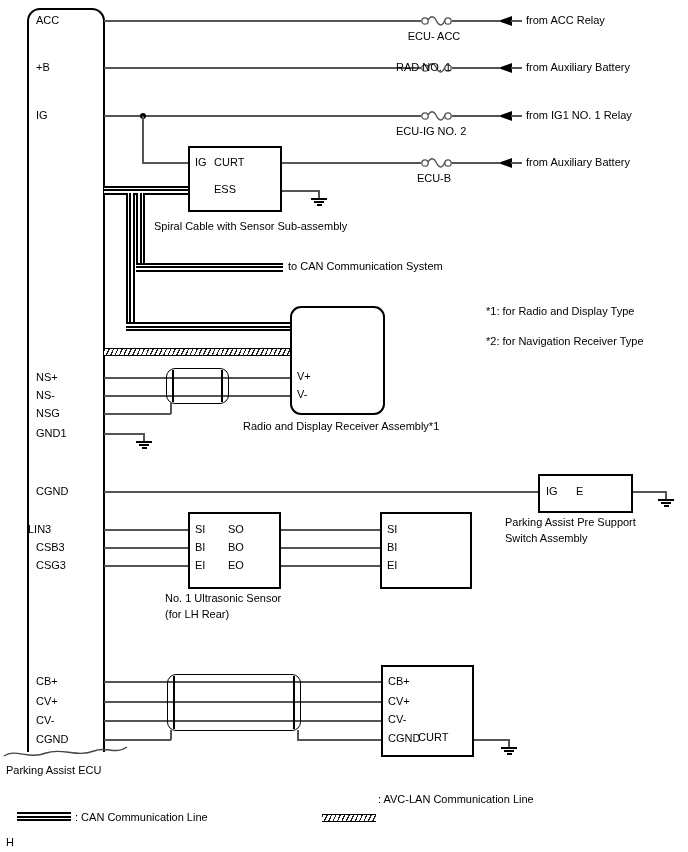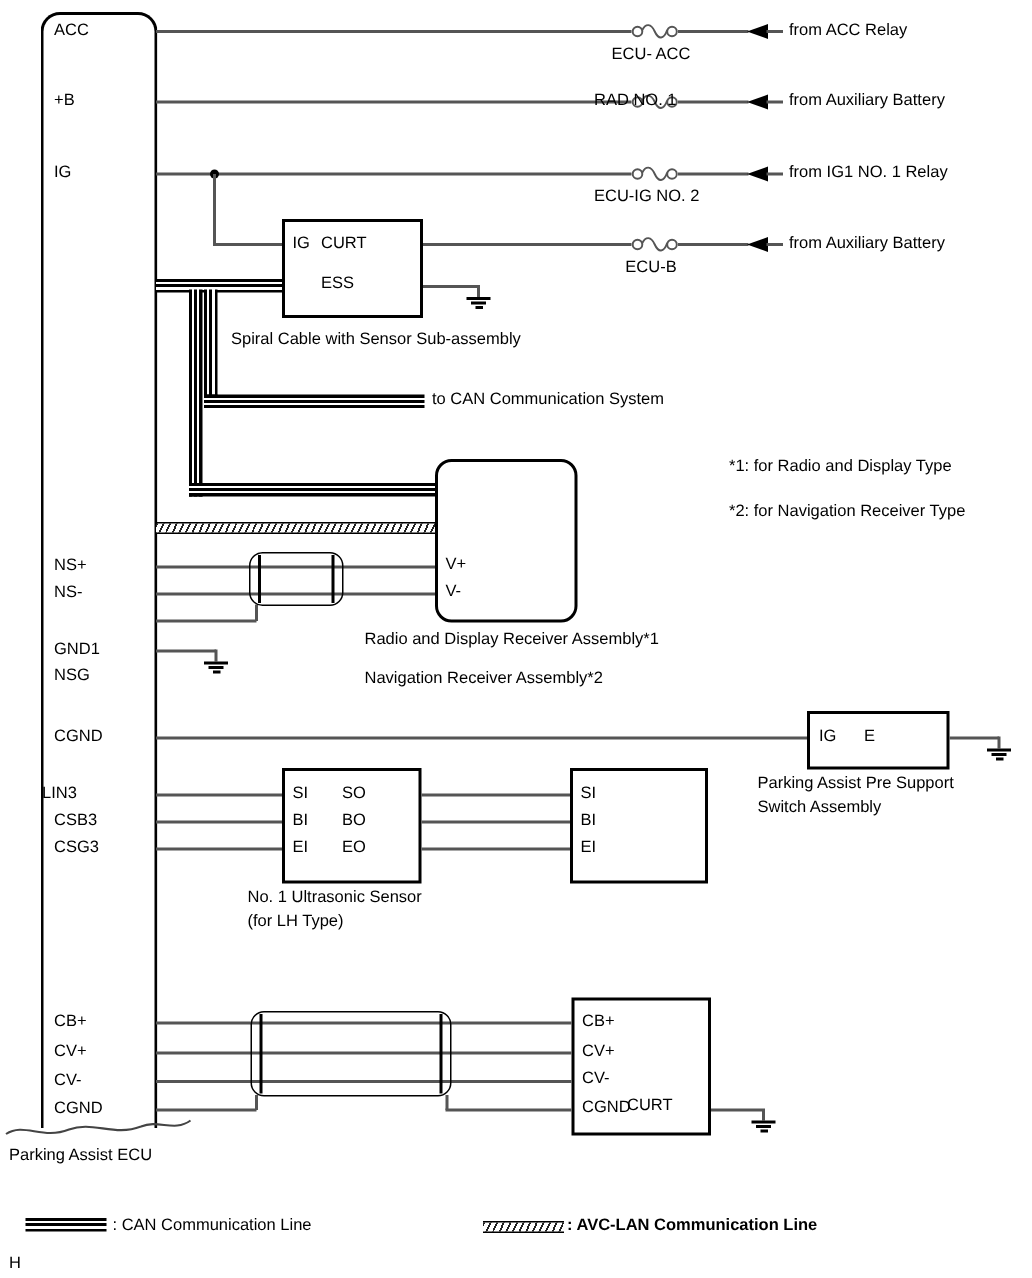--- a/index.html
+++ b/index.html
@@ -44,21 +44,21 @@
   <svg style="left:0;top:740px" width="132" height="26" viewBox="0 0 132 26">
     <path d="M 4 16 C 16 8, 28 20, 46 13 C 62 7, 76 18, 94 11 C 106 6, 116 15, 127 7" fill="none" stroke="#444" stroke-width="1.4"></path>
   </svg>
   <div class="lbl" style="left:6px;top:763px;">Parking Assist ECU</div>
 
   <div class="lbl r" style="left:36px;top:13px;width:63px;">ACC</div>
   <div class="lbl r" style="left:36px;top:60px;width:63px;">+B</div>
   <div class="lbl r" style="left:36px;top:108px;width:63px;">IG</div>
   <div class="lbl r" style="left:36px;top:370px;width:63px;">NS+</div>
   <div class="lbl r" style="left:36px;top:388px;width:63px;">NS-</div>
-  <div class="lbl r" style="left:36px;top:406px;width:63px;margin-top:37px;">NSG</div>
+  <div class="lbl r" style="left:36px;top:406px;width:63px;">NSG</div>
   <div class="lbl r" style="left:36px;top:426px;width:63px;">GND1</div>
   <div class="lbl r" style="left:36px;top:484px;width:63px;">CGND</div>
   <div class="lbl r" style="left:28px;top:522px;width:63px;">LIN3</div>
   <div class="lbl r" style="left:36px;top:540px;width:63px;">CSB3</div>
   <div class="lbl r" style="left:36px;top:558px;width:63px;">CSG3</div>
   <div class="lbl r" style="left:36px;top:674px;width:63px;">CB+</div>
   <div class="lbl r" style="left:36px;top:694px;width:63px;">CV+</div>
   <div class="lbl r" style="left:36px;top:713px;width:63px;">CV-</div>
   <div class="lbl r" style="left:36px;top:732px;width:63px;">CGND</div>
 
@@ -153,21 +153,20 @@
   <div class="gnd" style="left:135px;top:433px;">
       <i class="stem"></i>
       <i class="b1"></i>
       <i class="b2"></i>
       <i class="b3"></i>
     </div>
   <div class="box rbox" style="left:290px;top:306px;width:95px;height:109px;"></div>
   <div class="lbl" style="left:297px;top:369px;">V+</div>
   <div class="lbl" style="left:297px;top:387px;">V-</div>
   <div class="lbl" style="left:243px;top:419px;">Radio and Display Receiver Assembly*1</div>
-  <div class="lbl" style="left:243px;top:445px;">Navigation Receiver Assembly*2</div>
 
   <div class="w" style="left:104px;top:491px;width:434px;"></div>
   <div class="box" style="left:538px;top:474px;width:95px;height:39px;"></div>
   <div class="lbl" style="left:546px;top:484px;">IG</div>
   <div class="lbl r" style="left:576px;top:484px;width:46px;">E</div>
   <div class="w" style="left:633px;top:491px;width:33px;"></div>
   <div class="gnd" style="left:657px;top:491px;">
       <i class="stem"></i>
       <i class="b1"></i>
       <i class="b2"></i>
@@ -187,21 +186,21 @@
   <div class="lbl r" style="left:228px;top:540px;width:46px;">BO</div>
   <div class="lbl r" style="left:228px;top:558px;width:46px;">EO</div>
   <div class="w" style="left:281px;top:529px;width:100px;"></div>
   <div class="w" style="left:281px;top:547px;width:100px;"></div>
   <div class="w" style="left:281px;top:565px;width:100px;"></div>
   <div class="box" style="left:380px;top:512px;width:92px;height:77px;"></div>
   <div class="lbl" style="left:387px;top:522px;">SI</div>
   <div class="lbl" style="left:387px;top:540px;">BI</div>
   <div class="lbl" style="left:387px;top:558px;">EI</div>
   <div class="lbl" style="left:165px;top:591px;">No. 1 Ultrasonic Sensor</div>
-  <div class="lbl" style="left:165px;top:607px;">(for LH Type)</div>
+  <div class="lbl" style="left:165px;top:607px;">(for LH Rear)</div>
 
   <div class="w" style="left:104px;top:681px;width:277px;"></div>
   <div class="w" style="left:104px;top:701px;width:277px;"></div>
   <div class="w" style="left:104px;top:720px;width:277px;"></div>
   <div class="w" style="left:104px;top:739px;width:67px;"></div>
   <div class="vw" style="left:170px;top:730px;height:10px;"></div>
   <div class="vw" style="left:297px;top:730px;height:10px;"></div>
   <div class="w" style="left:297px;top:739px;width:84px;"></div>
   <div class="shield" style="left:167px;top:674px;width:134px;height:57px;">
       <i class="cl"></i>
@@ -217,16 +216,16 @@
   <div class="gnd" style="left:500px;top:739px;">
       <i class="stem"></i>
       <i class="b1"></i>
       <i class="b2"></i>
       <i class="b3"></i>
     </div>
 
   <div class="can-h" style="left:17px;top:812px;width:54px;"></div>
   <div class="lbl" style="left:75px;top:810px;">: CAN Communication Line</div>
   <div class="hatch" style="left:322px;top:814px;width:54px;"></div>
-  <div class="lbl" style="left:378px;top:810px;font-weight:bold;">: AVC-LAN Communication Line</div>
+  <div class="lbl" style="left:378px;top:792px;">: AVC-LAN Communication Line</div>
   <div class="lbl" style="left:6px;top:835px;">H</div>
 
 </div>
 
 </body></html>

